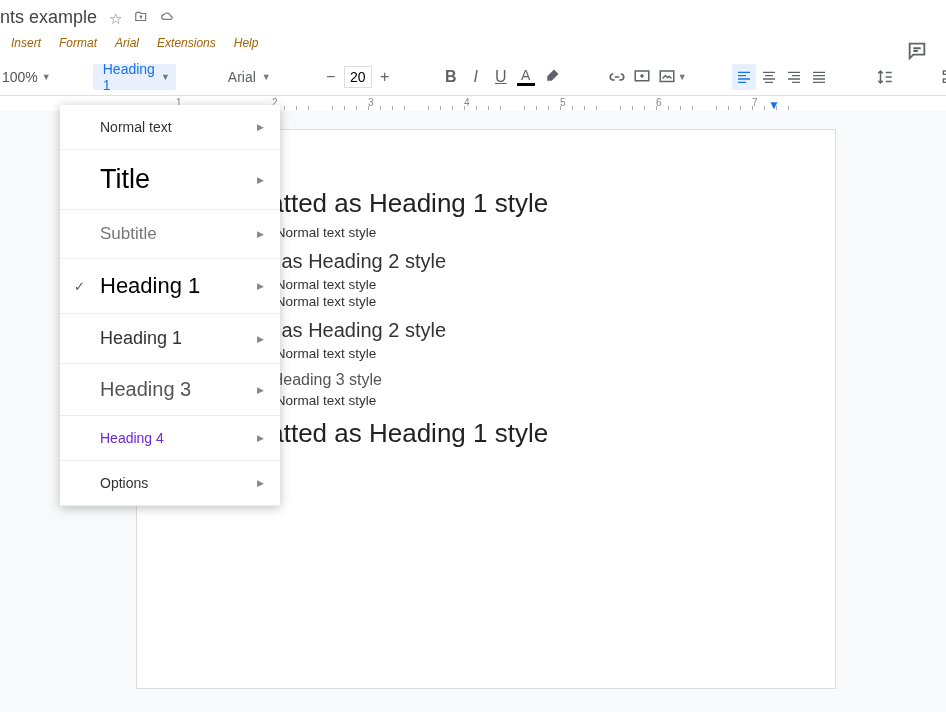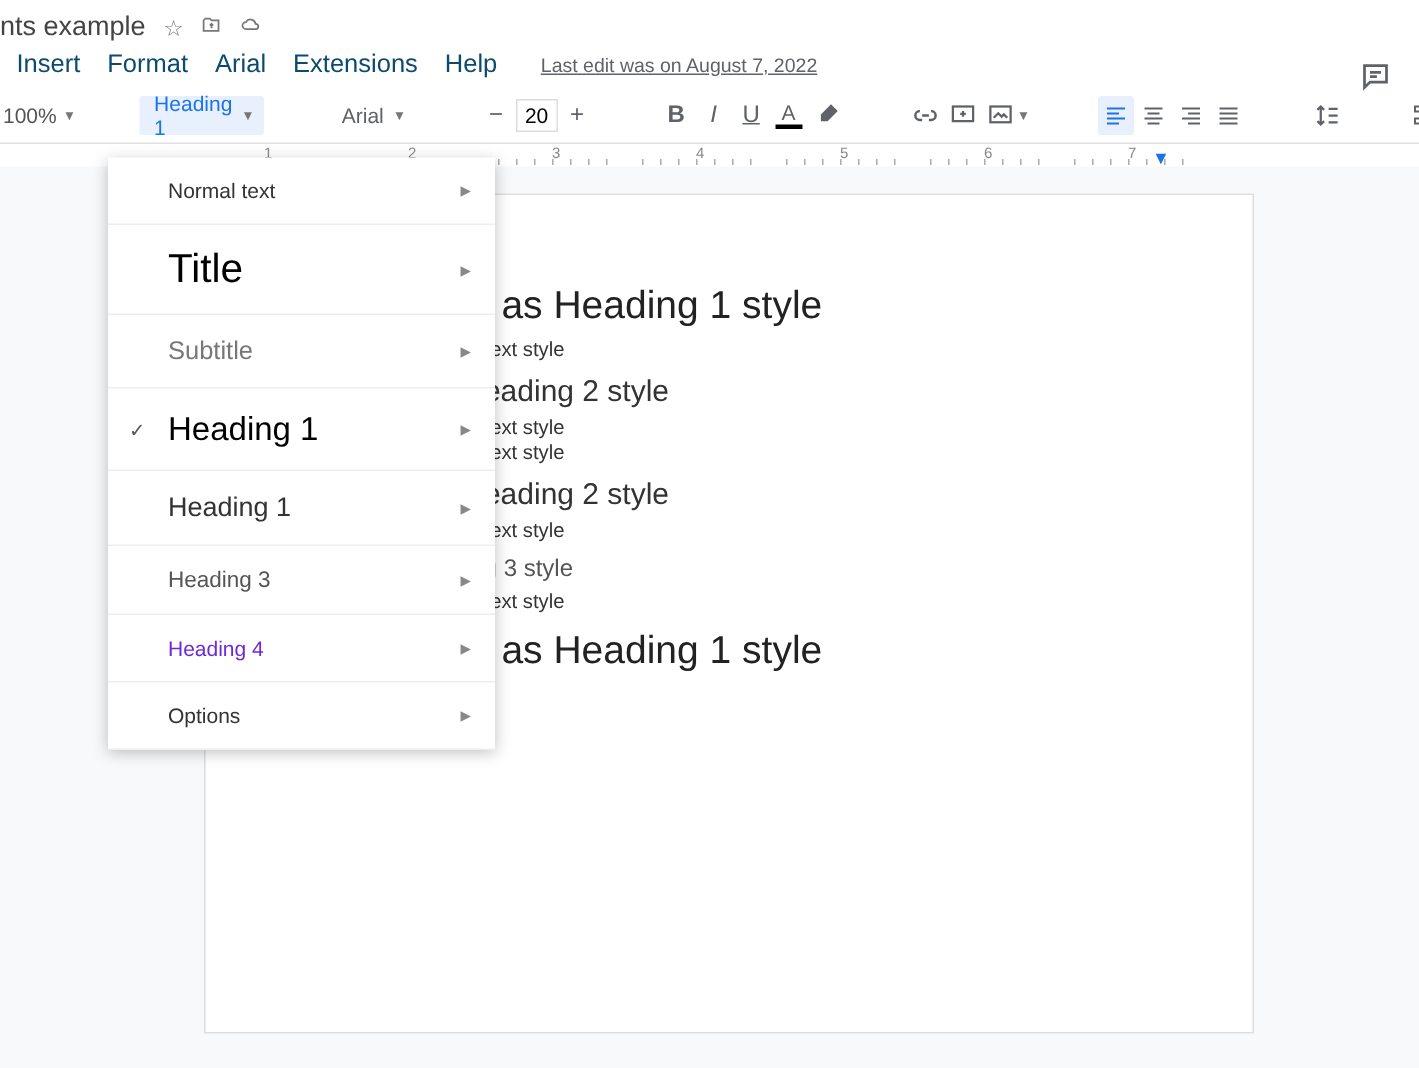--- a/index.html
+++ b/index.html
@@ -4,21 +4,21 @@
   <style>
     * { margin: 0; padding: 0; box-sizing: border-box; font-family: Arial, sans-serif; }
     body { background: #fff; width: 946px; height: 712px; overflow: hidden; position: relative; }
     
     .titlebar { display: flex; align-items: flex-end; padding: 4px 0 0 0; height: 28px; }
     .doc-title { font-size: 18px; color: #444; padding-left: 0; }
     .title-icons { display: flex; gap: 10px; margin-left: 12px; }
     .title-icons span { color: #777; font-size: 15px; cursor: pointer; }
     
     .menubar { display: flex; align-items: center; gap: 0; padding: 0 0 0 2px; height: 30px; }
-    .menu-item { padding: 4px 9px; font-size: 17px; color: #0c4a6e; cursor: pointer; }
+    .menu-item { padding: 4px 9px; font-size: 12px; color: #a16207; cursor: pointer; font-style: italic; }
     .edit-info { margin-left: 20px; font-size: 13px; color: #5f6368; text-decoration: underline; cursor: pointer; }
     
     .toolbar { display: flex; align-items: center; gap: 16px; padding: 4px 2px; height: 38px; border-bottom: 1px solid #e0e0e0; }
     .tb-group { display: flex; align-items: center; gap: 1px; }
     .tb-sep { width: 1px; height: 20px; background: #e0e0e0; margin: 0 5px; }
     .tb-btn { display: flex; align-items: center; justify-content: center; min-width: 24px; height: 26px; cursor: pointer; border-radius: 2px; padding: 0 3px; color: #5f6368; }
     .tb-btn.active { background: #e8f0fe; color: #1a73e8; }
     .tb-select { display: flex; align-items: center; gap: 6px; padding: 0 6px 0 10px; height: 26px; cursor: pointer; font-size: 14px; color: #5f6368; border-radius: 2px; }
     .tb-select.styles { color: #1a73e8; background: #e8f0fe; width: 90px; justify-content: space-between; }
     .font-input { width: 28px; height: 22px; text-align: center; border: 1px solid #ddd; font-size: 14px; }
@@ -34,30 +34,30 @@
     .ruler-marker { position: absolute; font-size: 12px; color: #1a73e8; top: 2px; }
     
     .doc-canvas { background: #f8f9fa; height: calc(712px - 111px); position: relative; padding-top: 18px; padding-left: 136px; }
     .page { background: #fff; width: 700px; min-height: 560px; border: 1px solid #ddd; padding: 48px 60px; font-family: Arial; }
     .page-line { margin-bottom: 2px; color: #222; }
     .h1-line { font-size: 26px; font-weight: 400; margin: 10px 0 6px; }
     .h2-line { font-size: 20px; font-weight: 400; margin: 10px 0 4px; color: #333; }
     .h3-line { font-size: 16px; font-weight: 400; color: #555; margin: 10px 0 4px; }
     .normal-line { font-size: 13.5px; color: #333; margin-bottom: 2px; }
     
-    .styles-dropdown { position: absolute; top: 105px; left: 72px; width: 258px; background: #fff; box-shadow: 0 2px 10px rgba(0,0,0,0.25); z-index: 100; }
+    .styles-dropdown { position: absolute; top: 105px; left: 60px; width: 220px; background: #fff; box-shadow: 0 2px 10px rgba(0,0,0,0.25); z-index: 100; }
     .style-opt { display: flex; align-items: center; justify-content: space-between; padding: 14px 16px 14px 40px; cursor: pointer; border-bottom: 1px solid #eee; position: relative; }
     .style-opt .arrow { font-size: 9px; color: #888; }
     .style-opt .check { position: absolute; left: 14px; font-size: 13px; color: #555; }
     .style-normal { font-size: 14px; color: #333; }
     .style-title { font-size: 27px; font-weight: 400; color: #000; }
     .style-subtitle { font-size: 17px; color: #777; }
     .style-h1 { font-size: 22px; font-weight: 400; }
     .style-h2 { font-size: 18px; font-weight: 400; color: #333; }
-    .style-h3 { font-size: 15px; color: #555; }
+    .style-h3 { font-size: 20px; color: #555; }
     .style-h4 { font-size: 14px; color: #6d28d9; }
     .style-options { font-size: 14px; color: #333; }
     
     .text-color-btn { position: relative; display: flex; flex-direction: column; align-items: center; width: 24px; }
     .text-color-btn .underbar { width: 18px; height: 3px; background: #000; }
     
     svg { display: block; }
   </style>
 </head>
 <body>
@@ -79,21 +79,20 @@
       </span>
   </div>
 </div>
 
 <div class="menubar">
   <span class="menu-item">Insert</span>
   <span class="menu-item">Format</span>
   <span class="menu-item">Arial</span>
   <span class="menu-item">Extensions</span>
   <span class="menu-item">Help</span>
-  <span class="edit-info">Last edit was on August 7, 2022</span>
 </div>
 
 <div class="comment-icon">
   <svg width="22" height="22" viewBox="0 0 24 24" fill="none" stroke="#5f6368" stroke-width="2">
       <path d="M4 4h16v12H8l-4 4V4z"></path>
       <path d="M8 9h8M8 12h5"></path>
     </svg>
 </div>
 
 <div class="toolbar">

